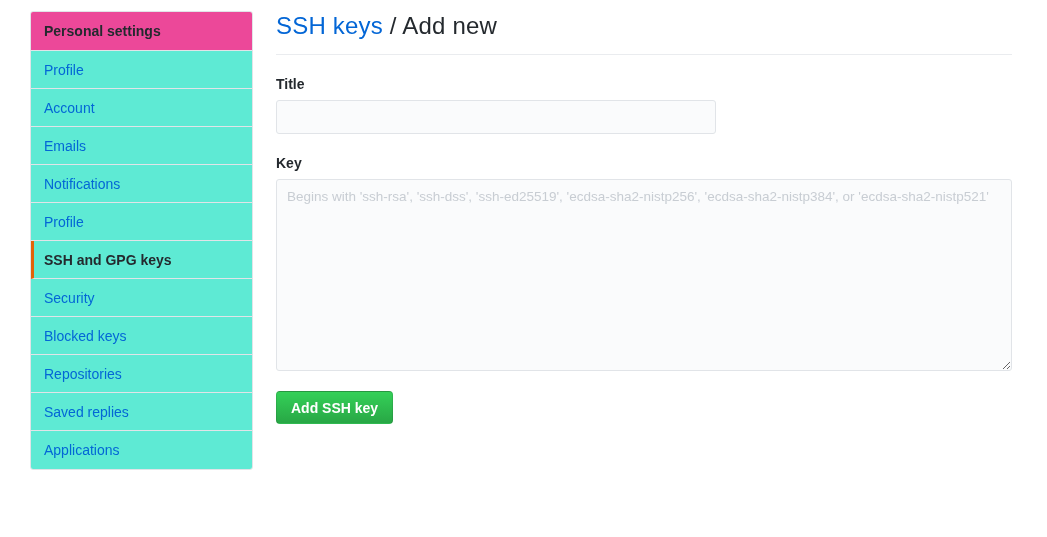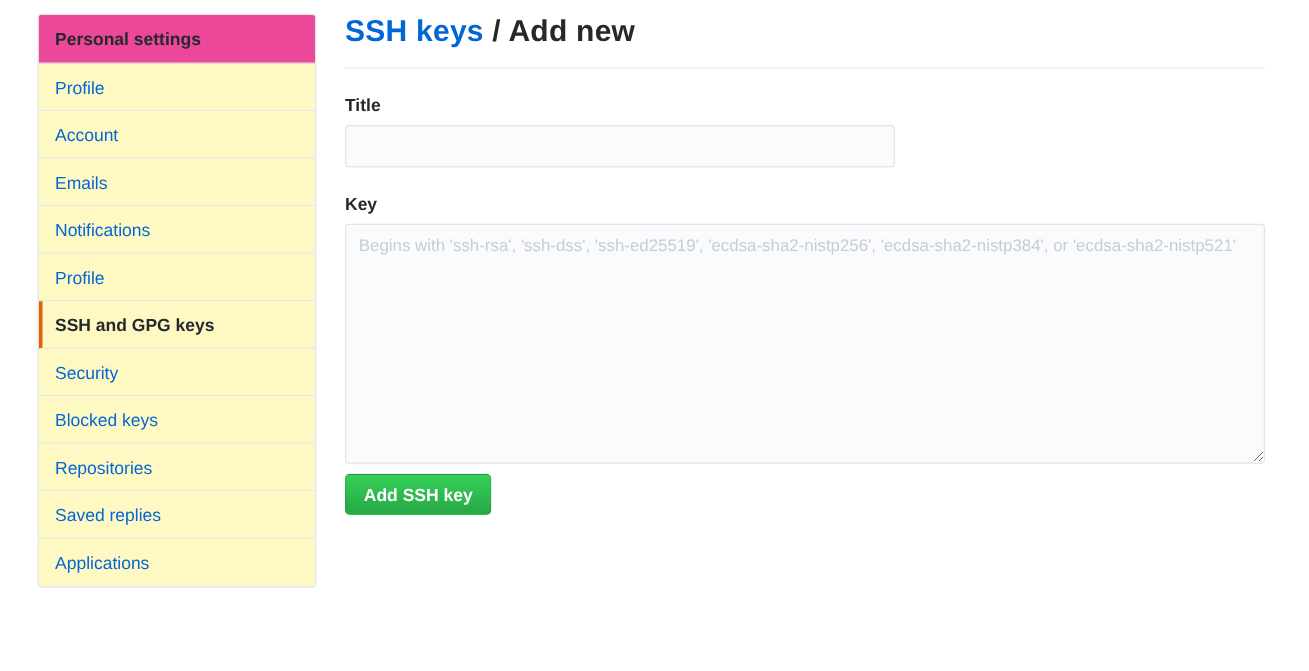--- a/index.html
+++ b/index.html
@@ -51,42 +51,42 @@
     position: relative;
     height: 38px;
     line-height: 38px;
     padding-left: 13px;
     border-bottom: 1px solid #e1e4e8;
     color: #0366d6;
     font-size: 14px;
     text-decoration: none;
     box-sizing: border-box;
     cursor: pointer;
-    background: #fef9c3;
+    background: #5eead4;
   }
   .nav-item:last-child {
     border-bottom: none;
   }
   .nav-item.selected {
     color: #24292e;
     font-weight: bold;
     padding-left: 10px;
     border-left: 3px solid #e36209;
   }
 
   
   .content {
     position: absolute;
     left: 276px;
     top: 11px;
     width: 736px;
   }
   .page-title {
     font-size: 24px;
-    font-weight: bold;
+    font-weight: normal;
     line-height: 30px;
     margin: 0;
     padding: 0 0 13px 0;
     border-bottom: 1px solid #eaecef;
     color: #24292e;
     letter-spacing: 0.2px;
   }
   .page-title .link {
     color: #0366d6;
     text-decoration: none;
@@ -134,21 +134,21 @@
     background-color: #fafbfc;
     border: 1px solid #e1e4e8;
     border-radius: 3px;
     outline: none;
     resize: vertical;
   }
   .key-textarea::placeholder { color: #c8cdd3; }
 
   .btn-primary {
     display: inline-block;
-    margin-top: 8px;
+    margin-top: 20px;
     padding: 0 14px;
     height: 33px;
     line-height: 33px;
     font-family: "Liberation Sans", sans-serif;
     font-size: 14px;
     font-weight: bold;
     color: #ffffff;
     background-color: #2cbe4e;
     background-image: linear-gradient(#34d058, #28a745);
     border: 1px solid rgba(27,31,35,0.12);

